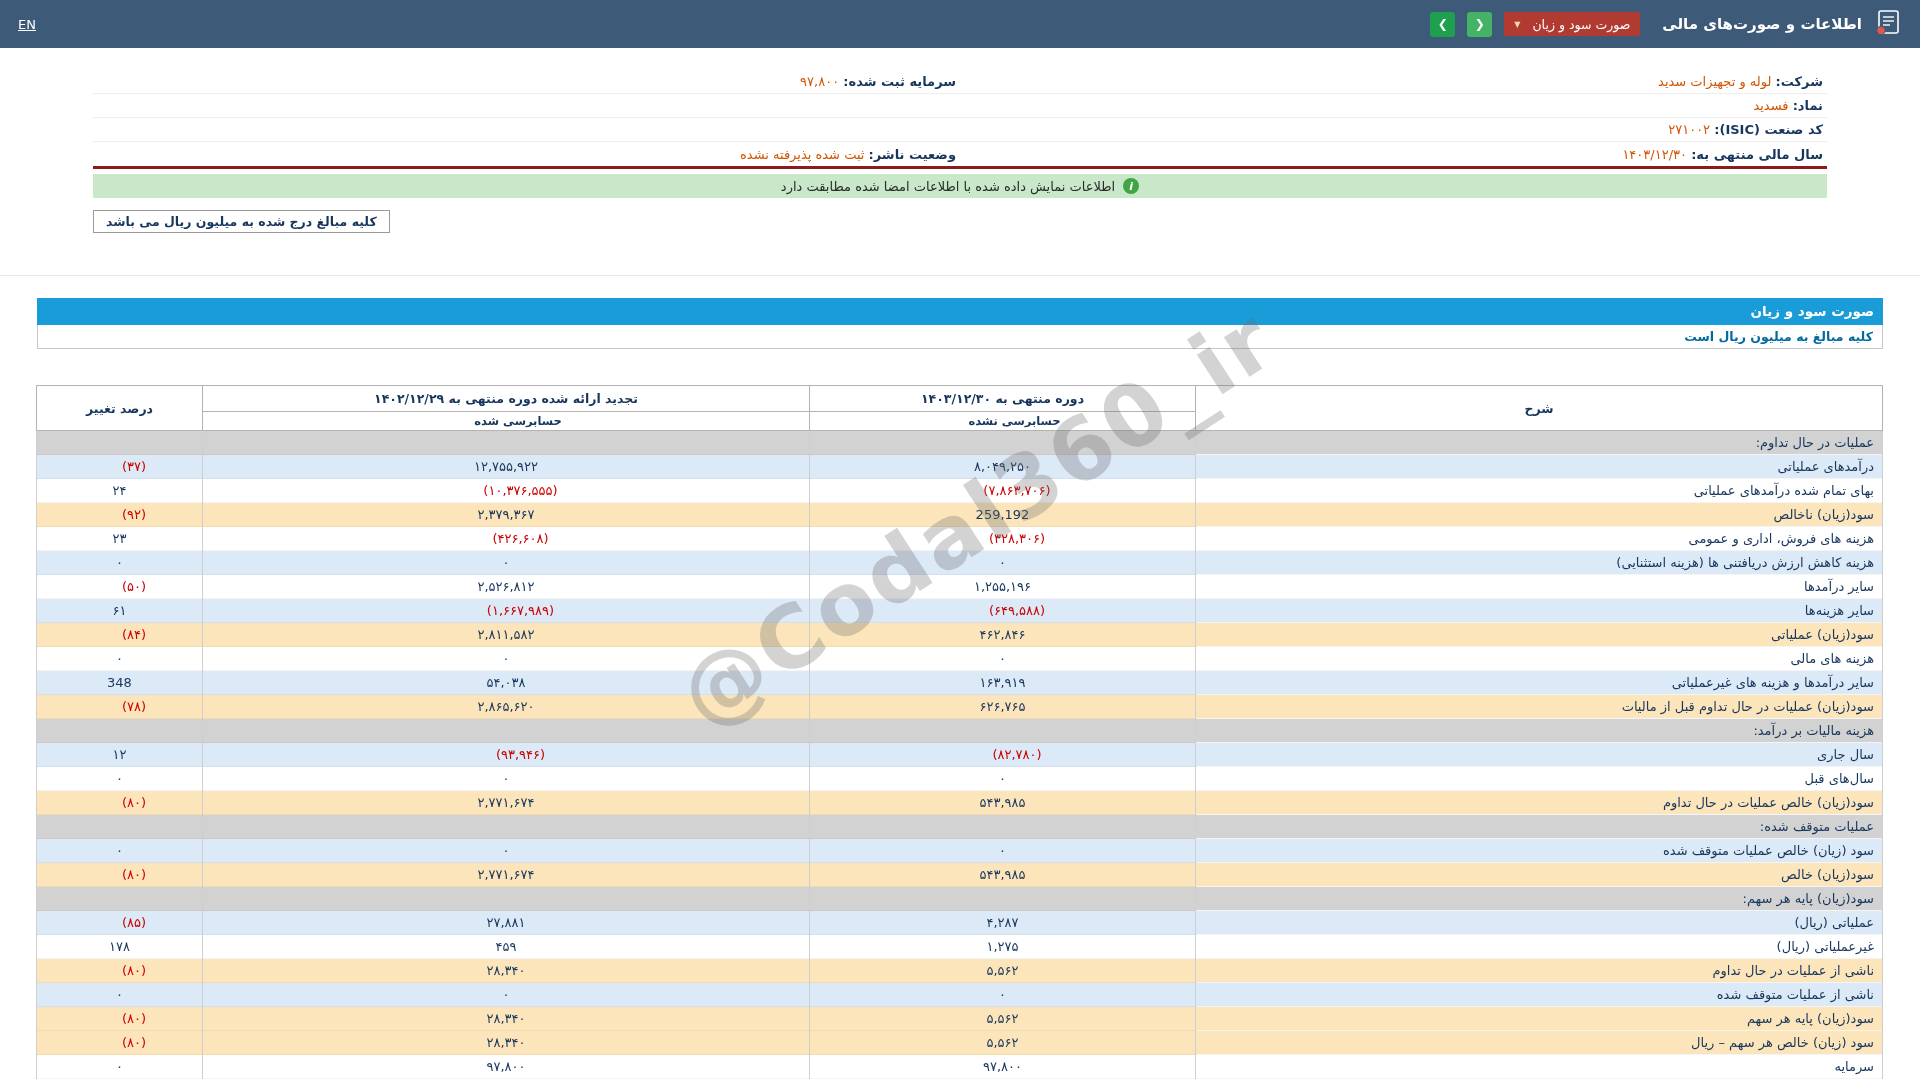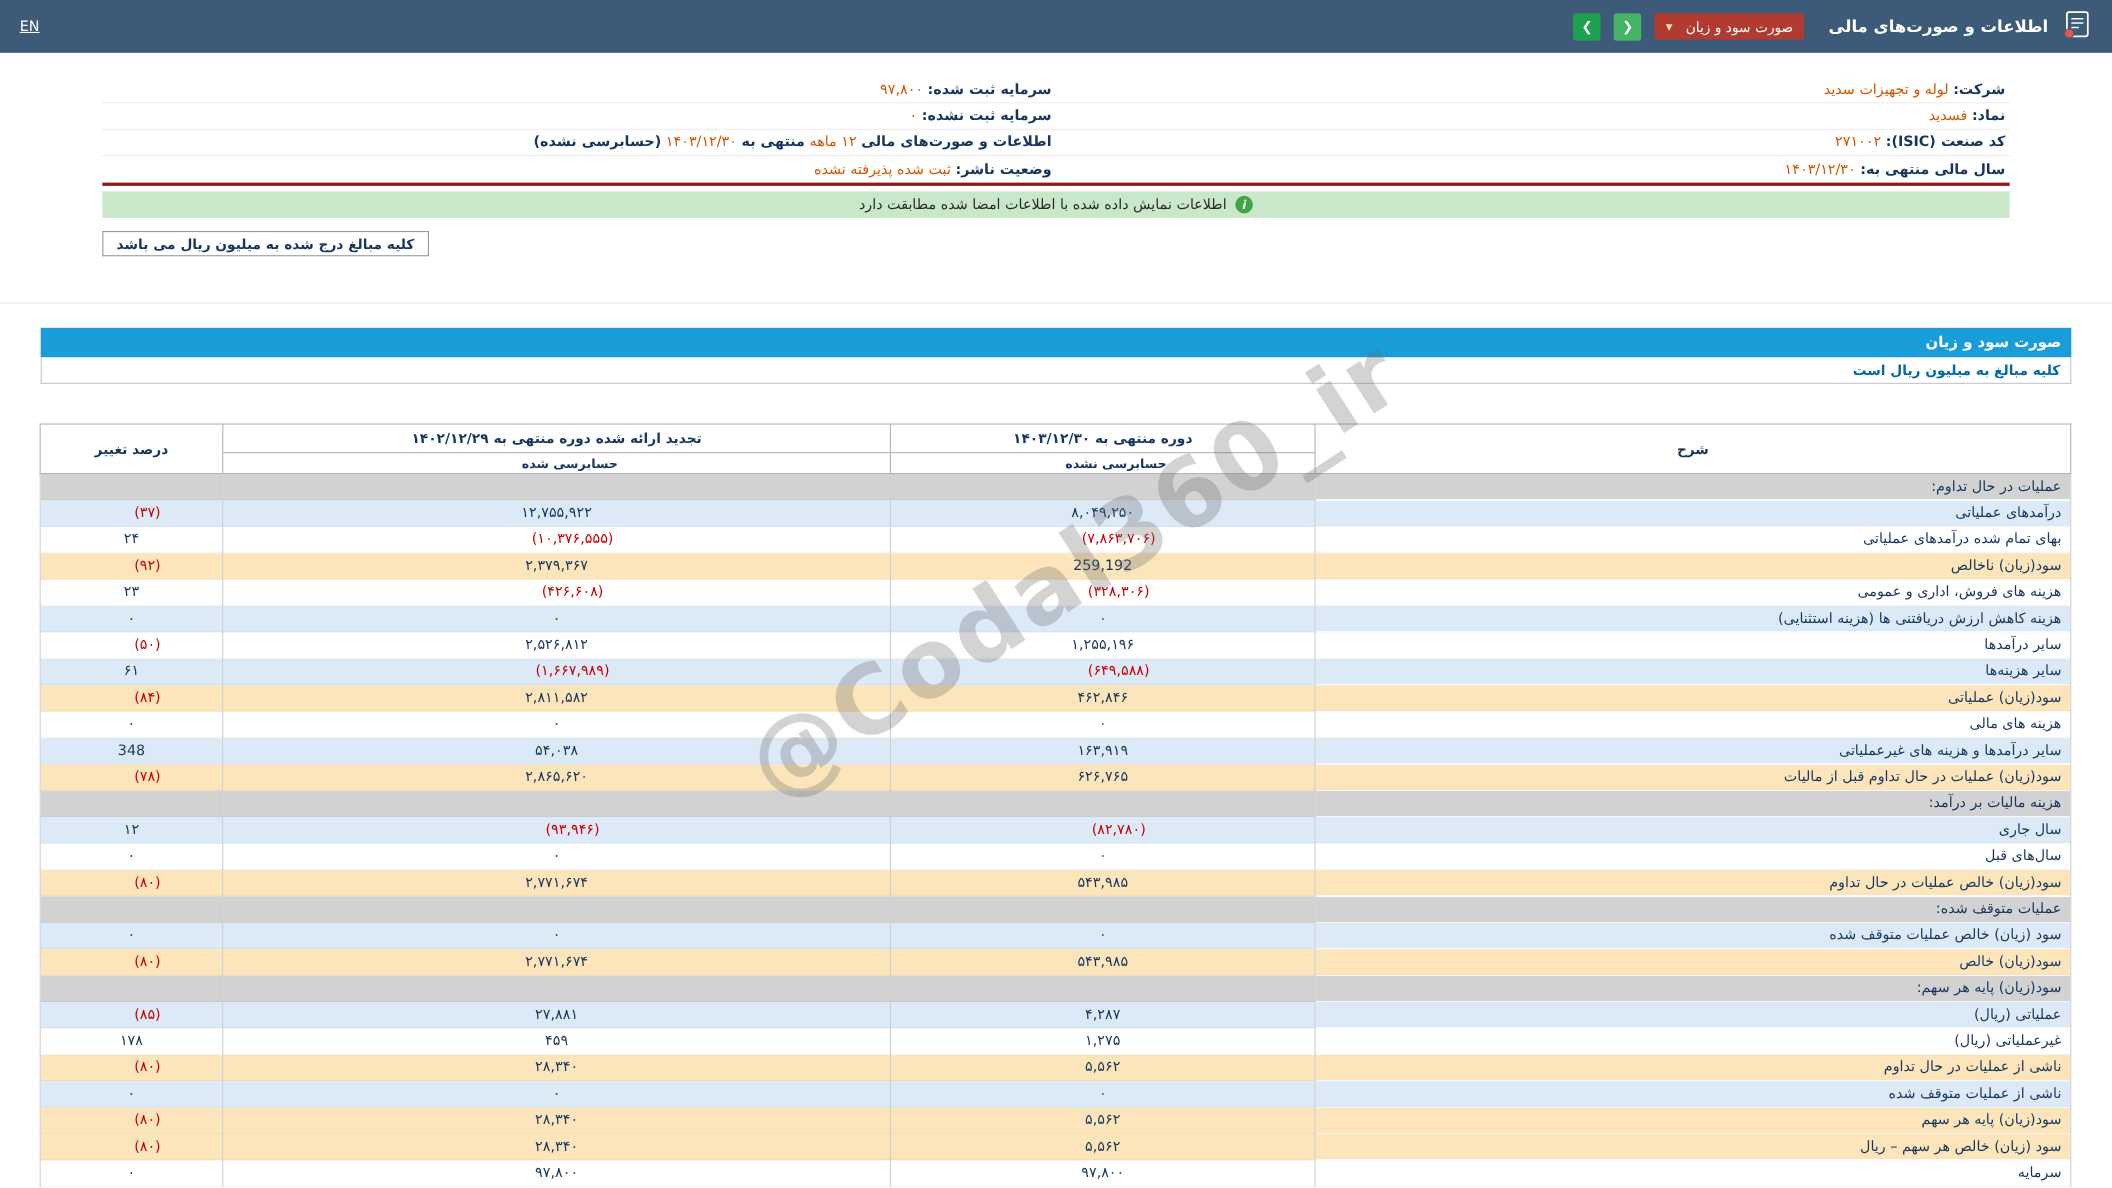--- a/index.html
+++ b/index.html
@@ -103,36 +103,25 @@
     <div class="cell">
       <span class="lbl">سرمایه ثبت شده:</span>
       <span class="val">۹۷,۸۰۰</span>
     </div>
   </div>
   <div class="info-row">
     <div class="cell">
       <span class="lbl">نماد:</span>
       <span class="val">فسدید</span>
     </div>
-    <div class="cell">
-      <span class="lbl">سرمایه ثبت نشده:</span>
-      <span class="val">۰</span>
-    </div>
   </div>
   <div class="info-row">
     <div class="cell">
       <span class="lbl">کد صنعت (ISIC):</span>
       <span class="val">۲۷۱۰۰۲</span>
-    </div>
-    <div class="cell">
-      <span class="lbl">اطلاعات و صورت‌های مالی</span>
-      <span class="val">۱۲ ماهه</span>
-      <span class="lbl">منتهی به</span>
-      <span class="val">۱۴۰۳/۱۲/۳۰</span>
-      <span class="lbl">(حسابرسی نشده)</span>
     </div>
   </div>
   <div class="info-row">
     <div class="cell">
       <span class="lbl">سال مالی منتهی به:</span>
       <span class="val">۱۴۰۳/۱۲/۳۰</span>
     </div>
     <div class="cell">
       <span class="lbl">وضعیت ناشر:</span>
       <span class="val">ثبت شده پذیرفته نشده</span>

